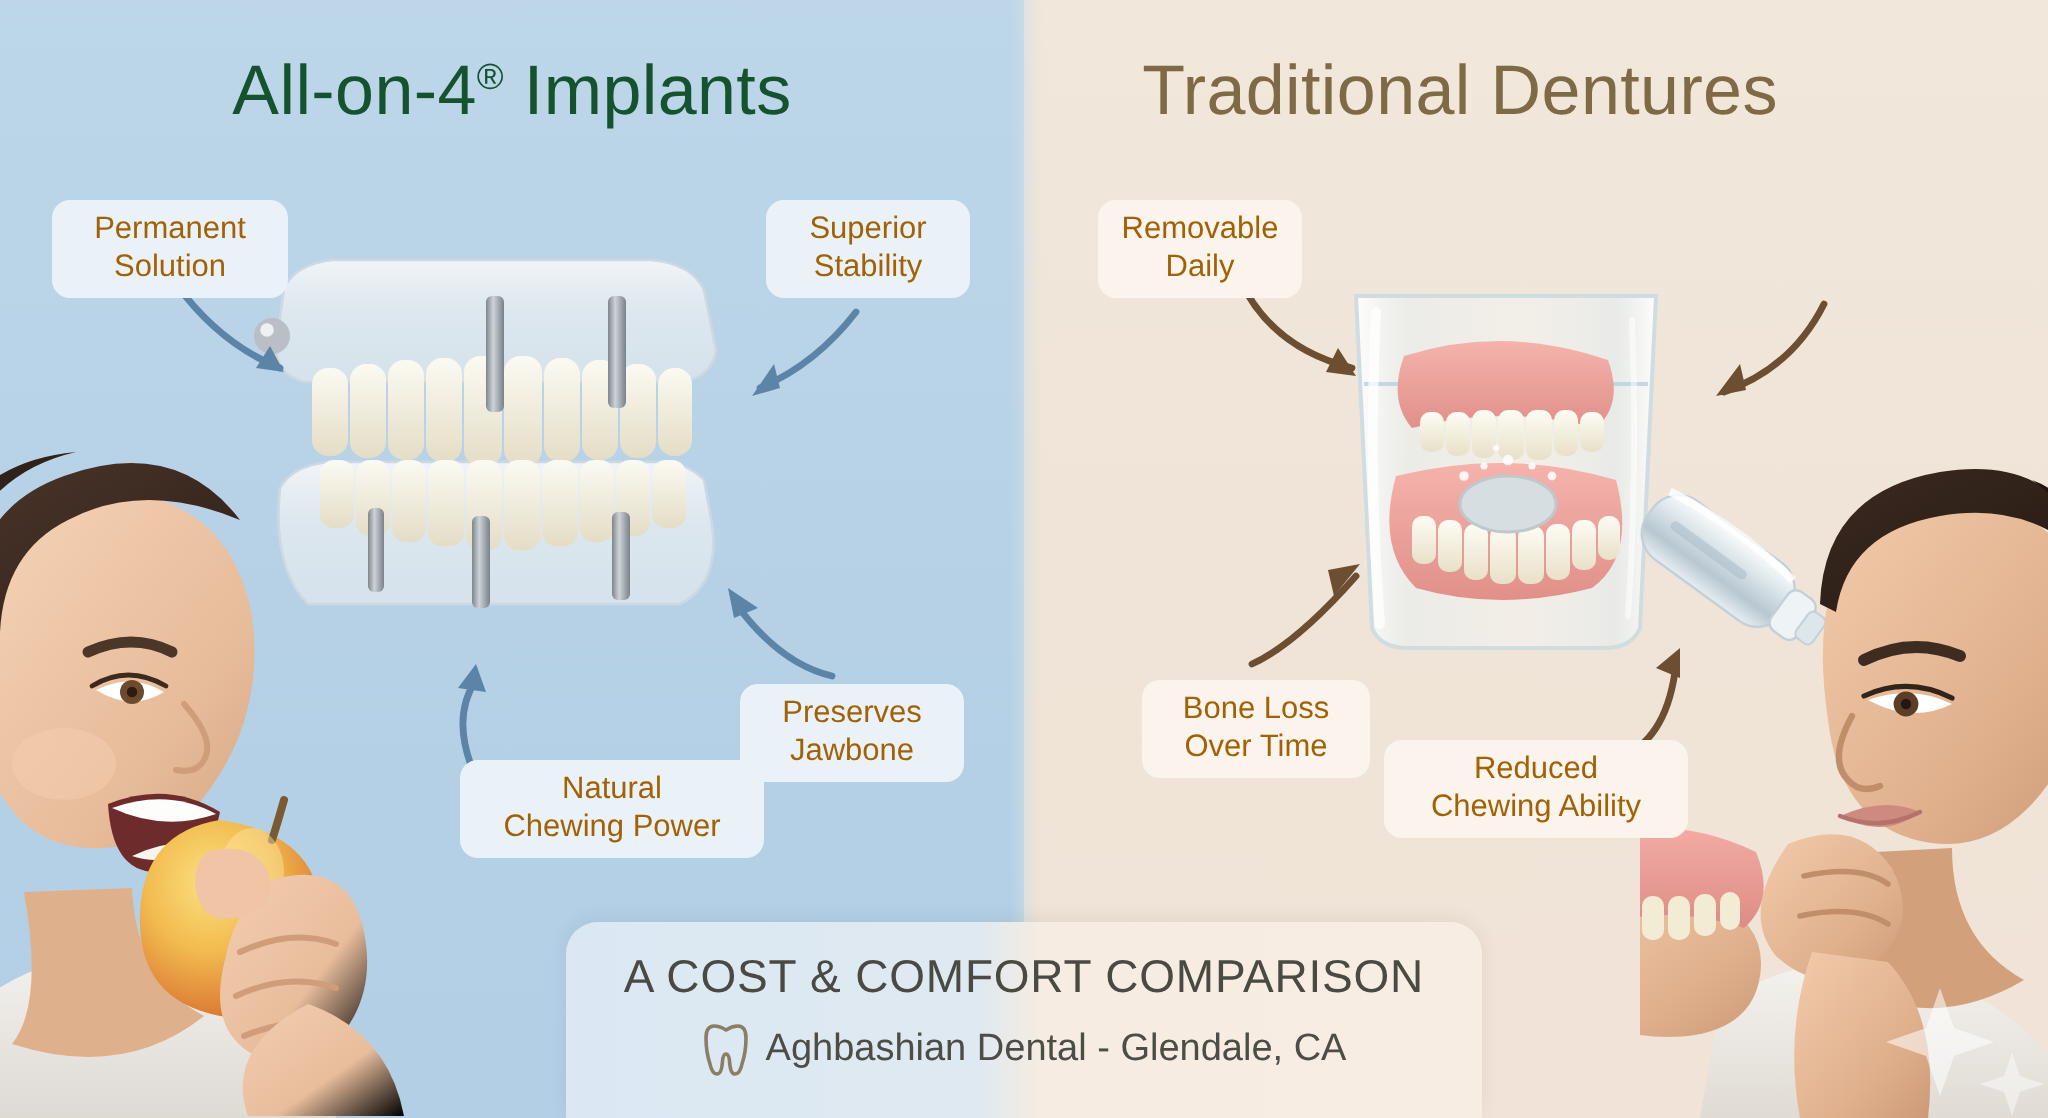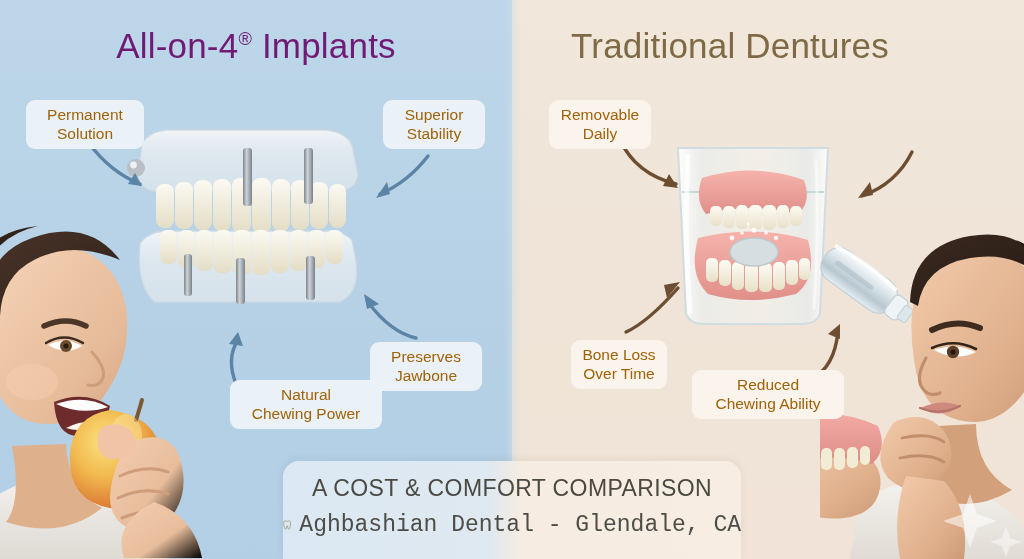--- a/index.html
+++ b/index.html
@@ -27,21 +27,21 @@
     position: absolute; left: 505px; top: 0; width: 16px; height: 559px;
     background: linear-gradient(90deg, rgba(185,212,232,0) 0%, rgba(210,222,228,.55) 45%, rgba(240,230,218,0) 100%);
   }
 
   
   .title {
     position: absolute; text-align: center;
     font-size: 35px; font-weight: 400; letter-spacing: .2px;
     white-space: nowrap;
   }
-  #title-left  { left: 0;   top: 26px; width: 512px; color: #701a75; }
+  #title-left  { left: 0;   top: 26px; width: 512px; color: #14532d; }
   #title-right { left: 512px; top: 26px; width: 436px; color: #7e6a45; }
   .title .sup { font-size: .52em; vertical-align: super; }
 
   
   .pill {
     position: absolute;
     text-align: center;
     font-size: 15.5px; line-height: 19px;
     font-weight: 400;
     color: #a16207;
@@ -51,21 +51,21 @@
   }
   .pill.cool { background: #eaf2f8; }
   .pill.warm { background: #faf4ec; }
 
   #pill-permanent     { left: 26px;  top: 100px; width: 118px; }
   #pill-stability     { left: 383px; top: 100px; width: 102px; }
   #pill-jawbone       { left: 370px; top: 342px; width: 112px; }
   #pill-chewing       { left: 230px; top: 380px; width: 152px; }
   #pill-removable     { left: 549px; top: 100px; width: 102px; }
   #pill-suction       { left: 859px; top: 100px; width: 156px; }
-  #pill-boneloss      { left: 571px; top: 340px; width: 96px; }
+  #pill-boneloss      { left: 571px; top: 340px; width: 114px; }
   #pill-reduced       { left: 692px; top: 370px; width: 152px; }
 
   
   .arrow { position: absolute; pointer-events: none; }
 
   
   #vs-group {
     position: absolute; left: 455px; top: 168px; width: 122px; height: 128px;
     text-align: center;
   }
@@ -91,22 +91,22 @@
   }
   #banner-title {
     font-size: 23px; letter-spacing: .4px; color: #4a4a42; font-weight: 400;
     white-space: nowrap;
   }
   #banner-sub-row {
     margin-top: 9px;
     display: flex; align-items: center; justify-content: center; gap: 8px;
   }
   #banner-sub {
-    font-size: 23px; color: #4d4d47; font-weight: 400;
-    font-family: Liberation Mono, monospace;
+    font-size: 19px; color: #4d4d47; font-weight: 400;
+    font-family: Liberation Sans, sans-serif;
     white-space: nowrap;
   }
 
   
   #photo-left { position: absolute; left: -14px; top: 214px; width: 268px; height: 345px; }
   
   #photo-right { position: absolute; left: 820px; top: 226px; width: 218px; height: 333px; }
   
   #implant-model { position: absolute; left: 126px; top: 126px; width: 242px; height: 196px; }
   

